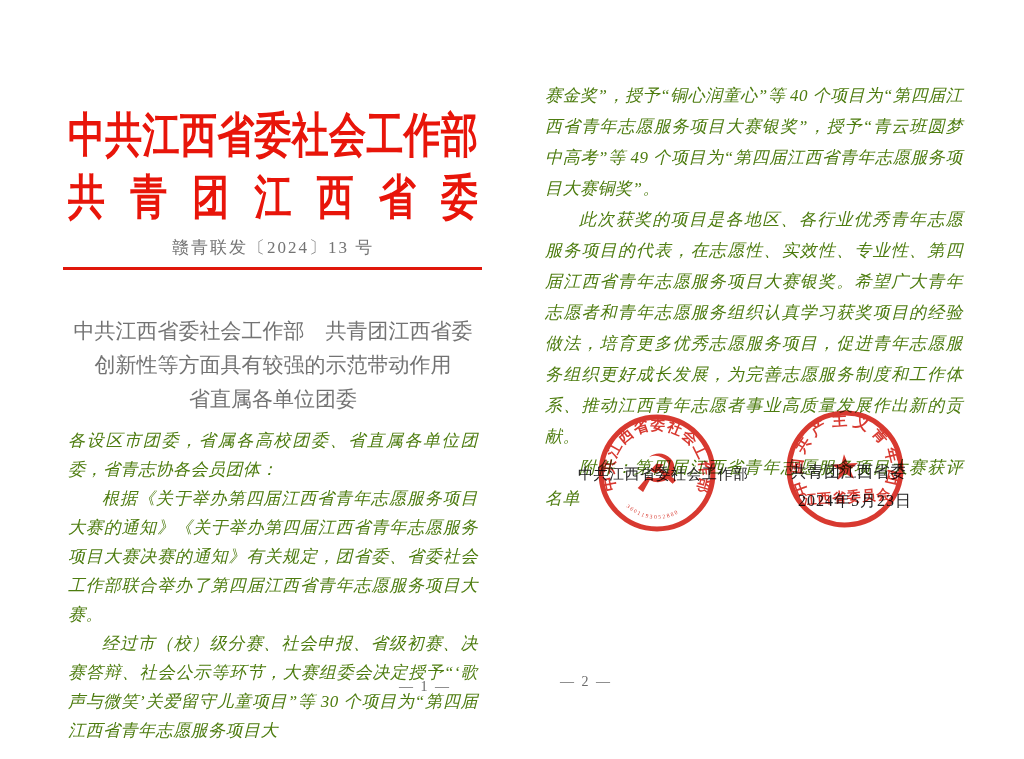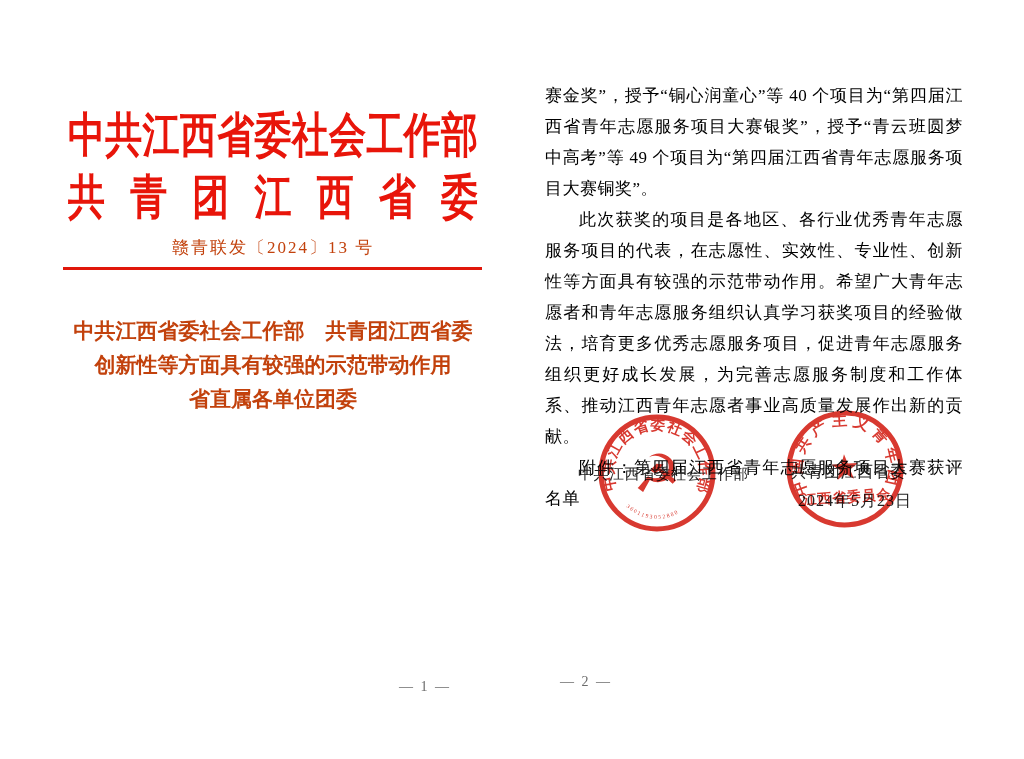--- a/index.html
+++ b/index.html
@@ -9,30 +9,30 @@
   }
   
   .letterhead{position:absolute;left:68px;top:104px;width:410px;}
   .lh-line{
     width:410px;height:62px;color:#e8150a;font-weight:bold;font-size:37px;
     text-align:justify;text-align-last:justify;transform:scaleY(1.28);transform-origin:top left;
     white-space:nowrap;letter-spacing:0;
   }
   .doc-number{
     position:absolute;left:68px;top:236px;width:410px;text-align:center;
-    font-size:17px;color:#c2410c;letter-spacing:2px;
+    font-size:17px;color:#737373;letter-spacing:2px;
   }
   .red-rule{position:absolute;left:63px;top:267px;width:419px;height:3px;background:#e0170b;}
   .doc-title{
     position:absolute;left:48px;top:314px;width:450px;text-align:center;
-    font-size:21px;font-weight:bold;line-height:34px;color:#c2410c;
+    font-size:21px;font-weight:normal;line-height:34px;color:#737373;
   }
   .body-block{
     position:absolute;font-size:17px;line-height:29px;letter-spacing:0.5px;
-    text-align:justify;color:#000000;
+    text-align:justify;color:#4d7c0f;font-style:italic;
   }
   .body-block p{margin:0;}
   .body-block p.indent{text-indent:2em;}
   #body1{left:68px;top:426px;width:410px;}
   #body2{left:545px;top:80px;width:418px;line-height:31px;}
   .attachment{margin-top:30px;text-indent:2em;}
   .page-num{position:absolute;font-size:14px;color:#6a6a6a;letter-spacing:2px;white-space:nowrap;}
   #pn1{left:399px;top:679px;}
   #pn2{left:560px;top:674px;}
   
@@ -56,26 +56,31 @@
 
   <div class="doc-number">赣青联发〔2024〕13 号</div>
   <div class="red-rule"></div>
 
   <div class="doc-title">
     <div>中共江西省委社会工作部　共青团江西省委</div>
     <div>创新性等方面具有较强的示范带动作用</div>
     <div>省直属各单位团委</div>
   </div>
 
+  <div class="body-block" id="body1">
+    <p>各设区市团委，省属各高校团委、省直属各单位团委，省青志协各会员团体：</p>
+    <p class="indent">根据《关于举办第四届江西省青年志愿服务项目大赛的通知》《关于举办第四届江西省青年志愿服务项目大赛决赛的通知》有关规定，团省委、省委社会工作部联合举办了第四届江西省青年志愿服务项目大赛。</p>
+    <p class="indent">经过市（校）级分赛、社会申报、省级初赛、决赛答辩、社会公示等环节，大赛组委会决定授予“‘歌声与微笑’关爱留守儿童项目”等 30 个项目为“第四届江西省青年志愿服务项目大</p>
+  </div>
 
   <div class="page-num" id="pn1">— 1 —</div>
 
   <div class="body-block" id="body2">
     <p>赛金奖”，授予“铜心润童心”等 40 个项目为“第四届江西省青年志愿服务项目大赛银奖”，授予“青云班圆梦中高考”等 49 个项目为“第四届江西省青年志愿服务项目大赛铜奖”。</p>
-    <p class="indent">此次获奖的项目是各地区、各行业优秀青年志愿服务项目的代表，在志愿性、实效性、专业性、创新性等方面具有较强的示范带动作用。希望广大青年志愿者和青年志愿服务组织认真学习获奖项目的经验做法，培育更多优秀志愿服务项目，促进青年志愿服务组织更好成长发展，为完善志愿服务制度和工作体系、推动江西青年志愿者事业高质量发展作出新的贡献。</p>
+    <p class="indent">此次获奖的项目是各地区、各行业优秀青年志愿服务项目的代表，在志愿性、实效性、专业性、第四届江西省青年志愿服务项目大赛银奖。希望广大青年志愿者和青年志愿服务组织认真学习获奖项目的经验做法，培育更多优秀志愿服务项目，促进青年志愿服务组织更好成长发展，为完善志愿服务制度和工作体系、推动江西青年志愿者事业高质量发展作出新的贡献。</p>
     <p class="attachment">附件：第四届江西省青年志愿服务项目大赛获评名单</p>
   </div>
 
   <div class="sig" id="sig-org1">中共江西省委社会工作部</div>
   <div class="sig" id="sig-org2">共青团江西省委</div>
   <div class="sig" id="sig-date">2024年5月23日</div>
 
   <svg class="stamp" id="stamp1" width="122" height="122" viewBox="0 0 120 120">
     <defs>
       <path id="arcTop1" d="M 21 78.2 A 43 43 0 1 1 99 78.2" fill="none"></path>

